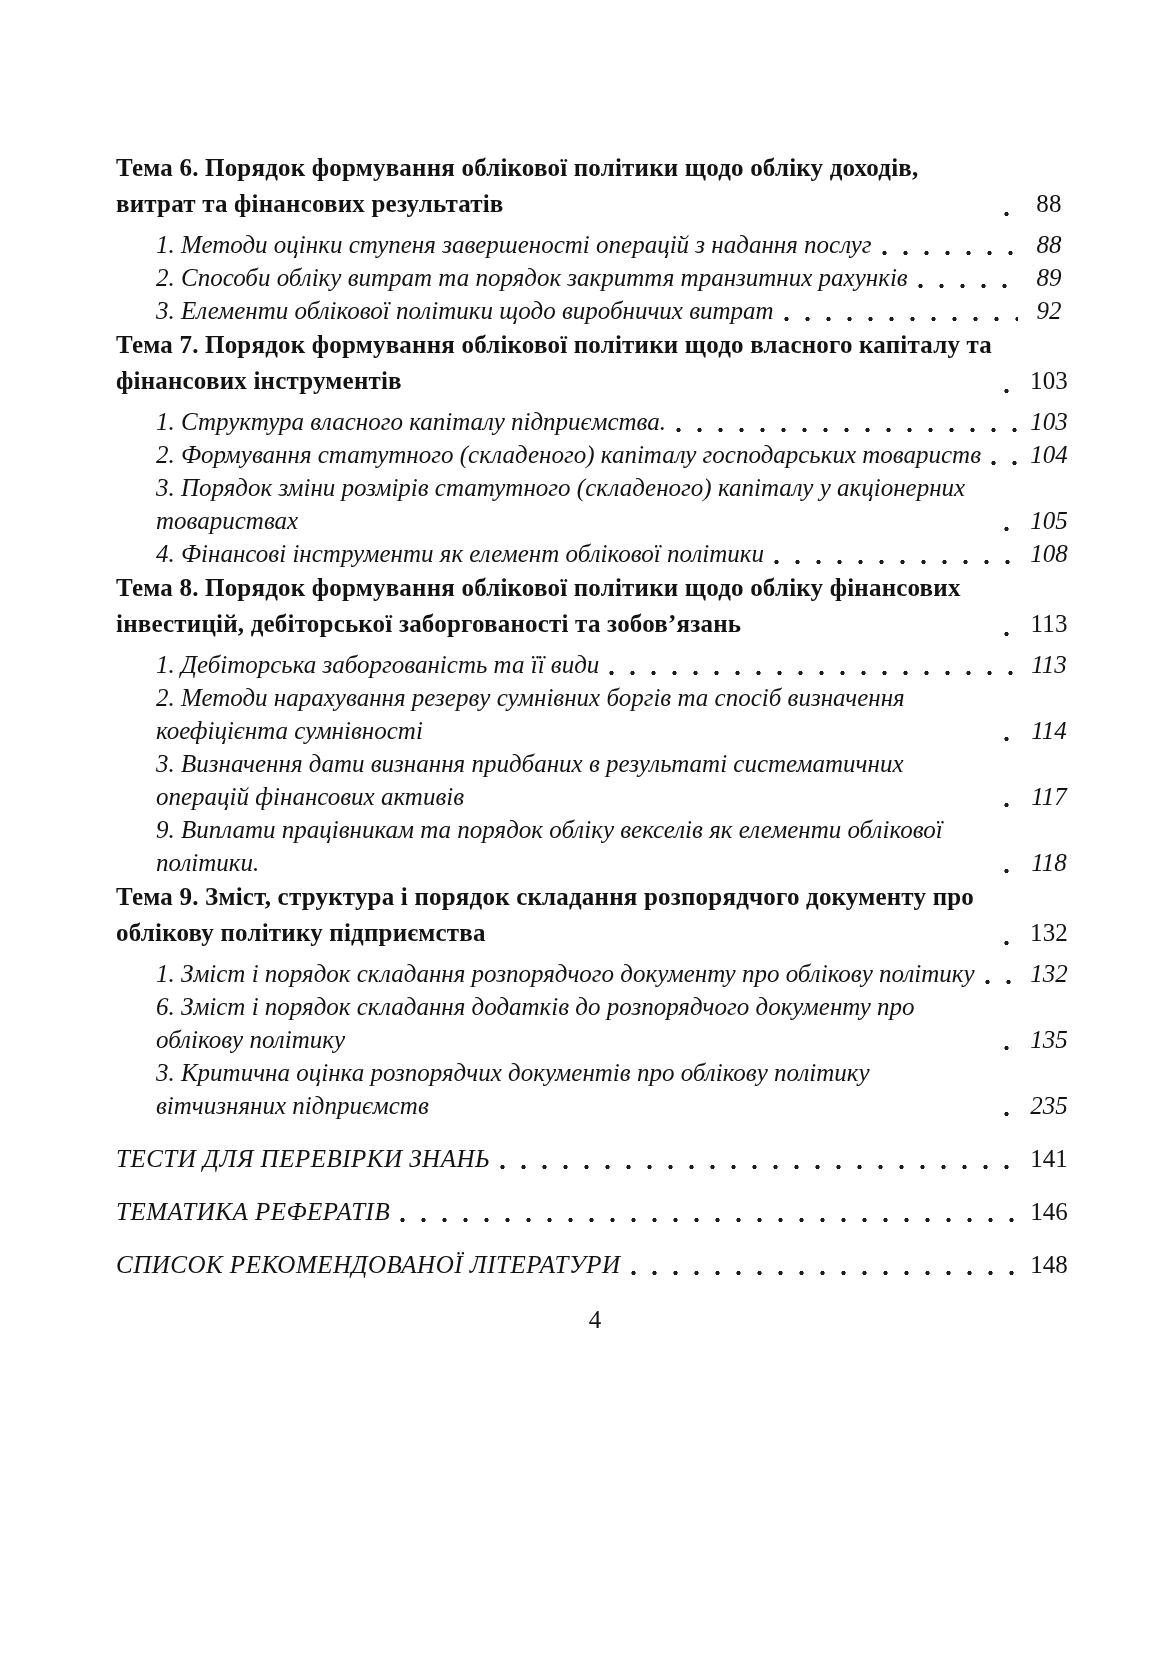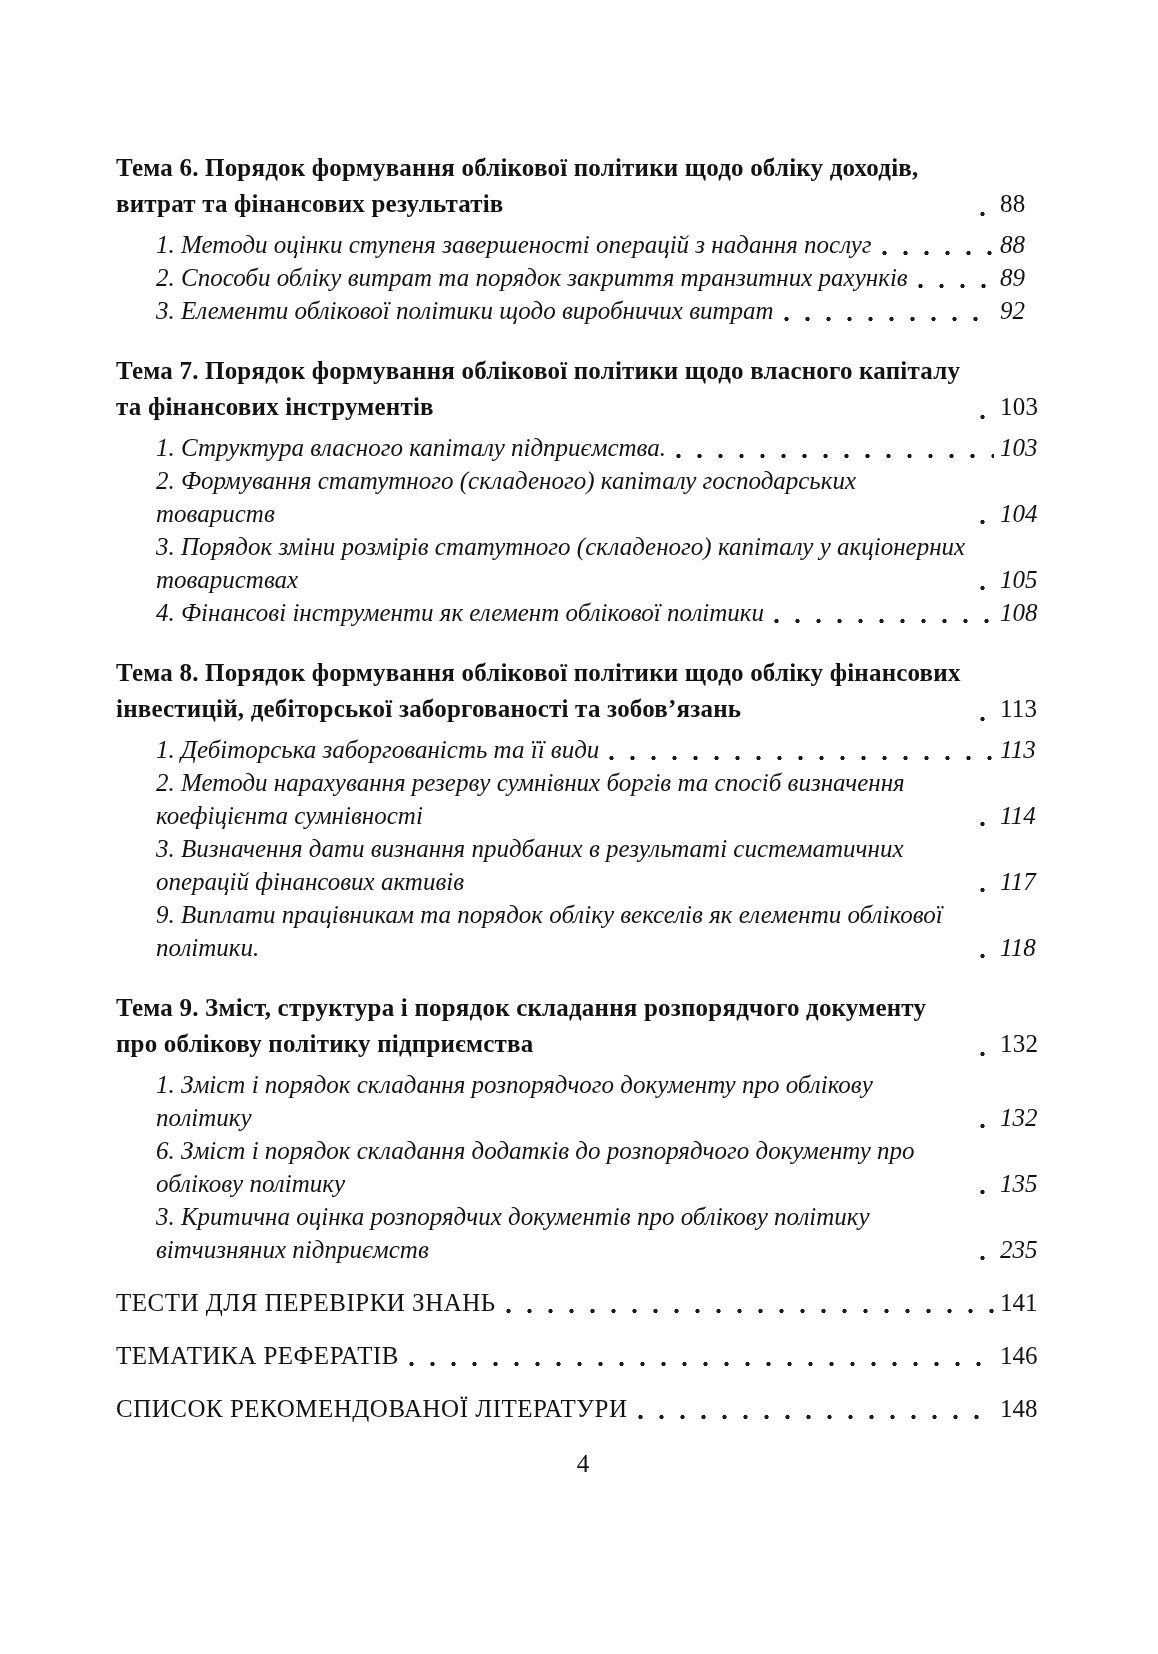--- a/index.html
+++ b/index.html
@@ -7,40 +7,40 @@
     padding: 0;
     background: #e8e8e8;
   }
   .page {
     position: relative;
     width: 1158px;
     height: 1654px;
     margin: 0 auto;
     background: #ffffff;
     box-sizing: border-box;
-    padding: 150px 108px 0 116px;
+    padding: 150px 84px 0 116px;
     overflow: hidden;
     font-family: "Liberation Serif", "DejaVu Serif", serif;
     color: #131313;
   }
   .toc { width: 100%; }
-  .toc-section { margin-top: 26px; }
+  .toc-section { }
   .toc-section:first-child { margin-top: 0; }
 
   .entry {
     display: flex;
     align-items: flex-end;
     font-size: 25px;
     line-height: 33px;
   }
   .entry .txt { flex: 0 1 auto; }
   .entry .pg {
     flex: 0 0 auto;
     min-width: 50px;
-    text-align: left;
+    text-align: center;
     white-space: nowrap;
   }
   .leader {
     flex: 1 1 auto;
     min-width: 14px;
     height: 6px;
     margin: 0 6px 5px 10px;
     background-image: radial-gradient(circle at 2.5px 3px, #1c1c1c 1.9px, rgba(0,0,0,0) 2.3px);
     background-size: 21px 6px;
     background-repeat: repeat-x;
@@ -51,21 +51,21 @@
     font-weight: bold;
     line-height: 36px;
     letter-spacing: 0.2px;
   }
   .entry.heading .pg { font-weight: normal; }
 
   .items { margin-top: 6px; }
   .items .entry { padding-left: 40px; font-style: italic; }
 
   .back-matter .entry { margin-top: 20px; }
-  .back-matter .txt { letter-spacing: 0.5px; }
+  .back-matter .txt { letter-spacing: 0.5px; font-style: italic; }
 
   .footer {
     margin-top: 22px;
     text-align: center;
     font-size: 25px;
     line-height: 33px;
   }
 </style>
 </head>
 <body>

